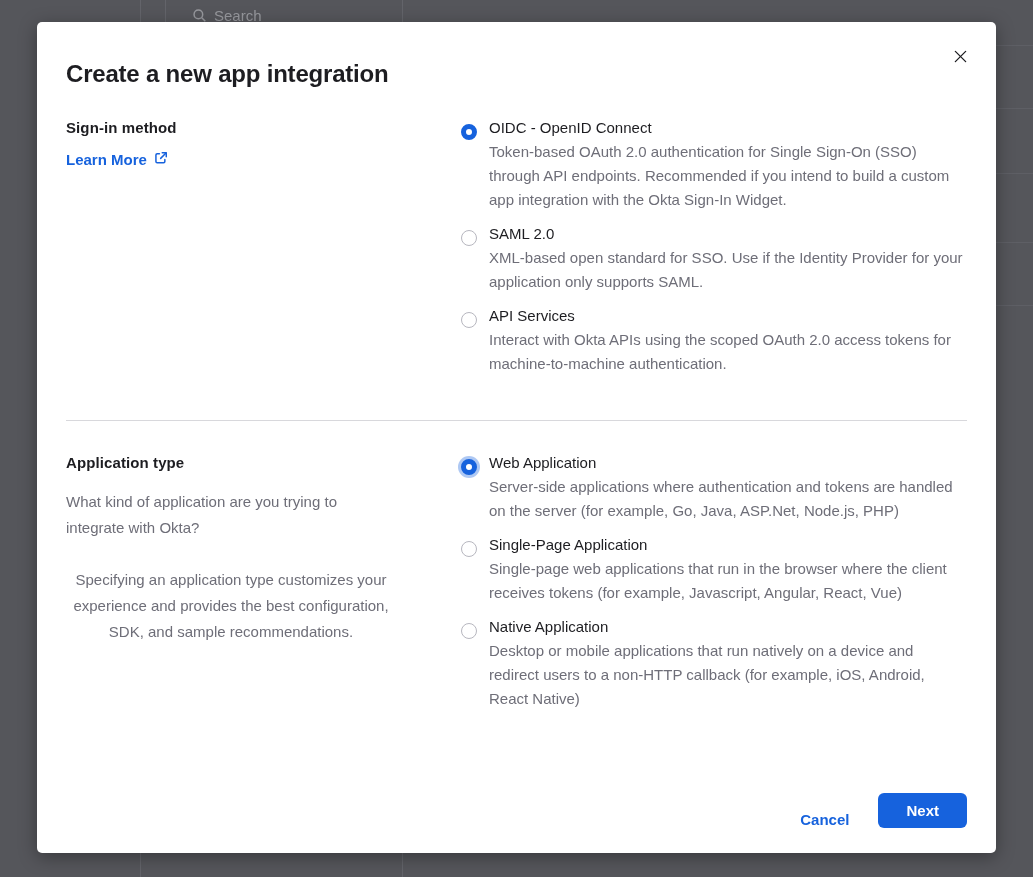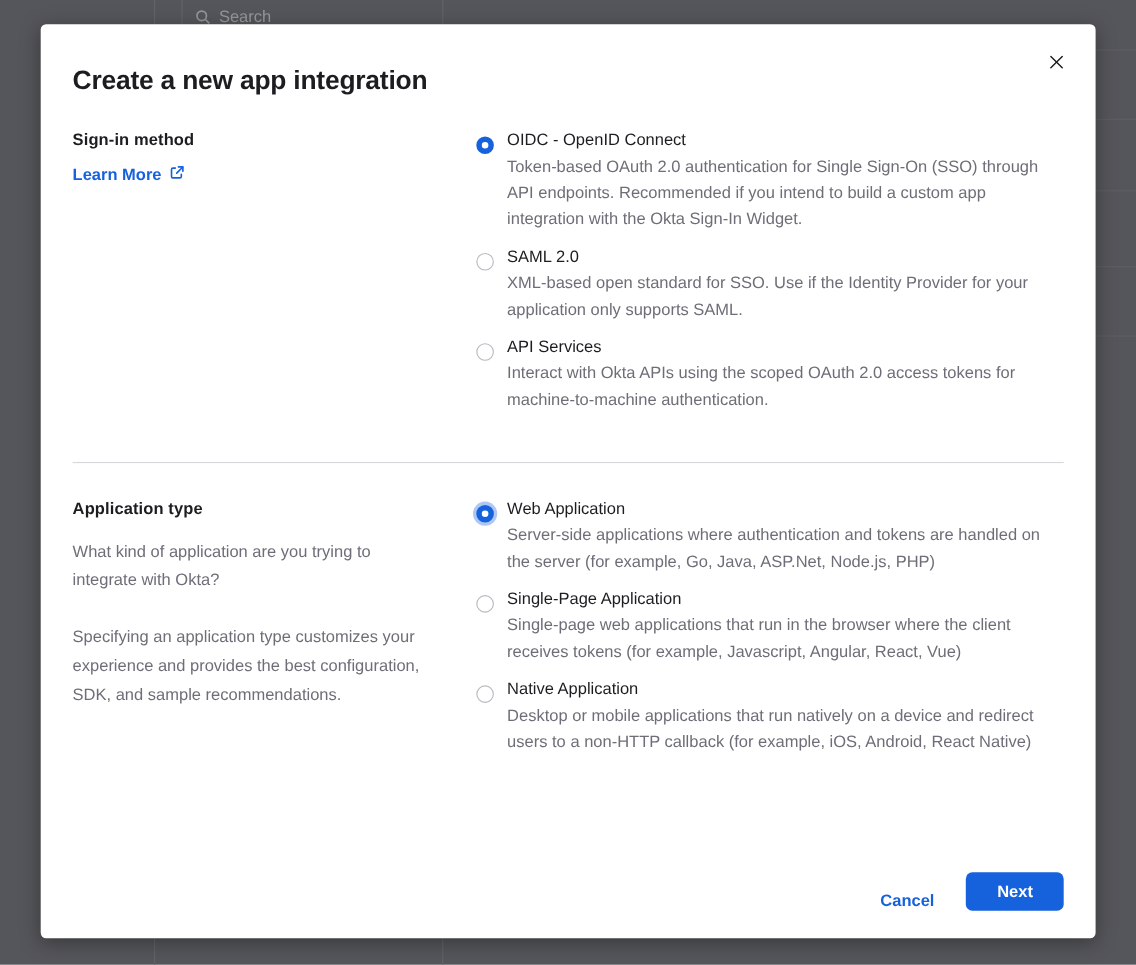--- a/index.html
+++ b/index.html
@@ -12,21 +12,21 @@
   }
 
   
   .bg-layer { position: absolute; inset: 0; }
   .v-line { position: absolute; top: 0; width: 1px; background: #63646a; }
   .v-line.l1 { left: 140px; height: 877px; }
   .v-line.l2 { left: 165px; height: 50px; }
   .v-line.l3 { left: 402px; height: 877px; }
   .h-line { position: absolute; left: 402px; right: 0; height: 1px; background: #5e5f65; }
   .bg-search {
-    position: absolute; left: 177px; top: 7px;
+    position: absolute; left: 192px; top: 7px;
     display: flex; align-items: center; gap: 7px;
     color: #97989d; font-size: 15px;
   }
   .bg-search svg { display: block; }
 
   
   .modal {
     position: absolute; left: 37px; top: 22px;
     width: 959px; height: 831px;
     background: #ffffff;
@@ -44,38 +44,38 @@
     letter-spacing: -0.2px; line-height: 28px;
   }
   .close-btn {
     position: absolute; top: 22px; right: 24px;
     width: 24px; height: 24px;
     background: none; border: none; cursor: pointer;
     display: flex; align-items: center; justify-content: center;
     color: #1d1d21;
   }
 
-  .section { display: flex; }
+  .section { display: flex; gap: 28px; }
   .section.signin { margin-top: 28px; }
   .section.apptype { margin-top: 30px; }
   .left-col { width: 330px; flex-shrink: 0; margin-right: 37px; }
   .right-col { flex: 1; min-width: 0; }
 
   .section-label {
     font-size: 15px; font-weight: 700; color: #1d1d21; line-height: 24px;
     letter-spacing: 0.1px;
   }
   .learn-more {
     margin-top: 8px;
     display: inline-flex; align-items: center; gap: 7px;
     color: #1662dd; font-size: 15px; font-weight: 700;
     text-decoration: none; line-height: 24px; cursor: pointer;
   }
   .left-para { margin-top: 14px; font-size: 15px; line-height: 26px; color: #6e6e78; }
-  .left-para.second { margin-top: 26px; }
+  .left-para.second { margin-top: 26px; text-align: center; }
 
   .option { margin-bottom: 10px; }
   .option-head { display: flex; align-items: flex-end; cursor: pointer; }
   .radio {
     width: 16px; height: 16px; border-radius: 50%;
     border: 1px solid #b7b7bf; background: #fff;
     flex-shrink: 0; margin-right: 12px;
   }
   .radio.checked { border: 5px solid #1662dd; }
   .radio.focused { box-shadow: 0 0 0 3px rgba(22, 98, 221, 0.35); }

